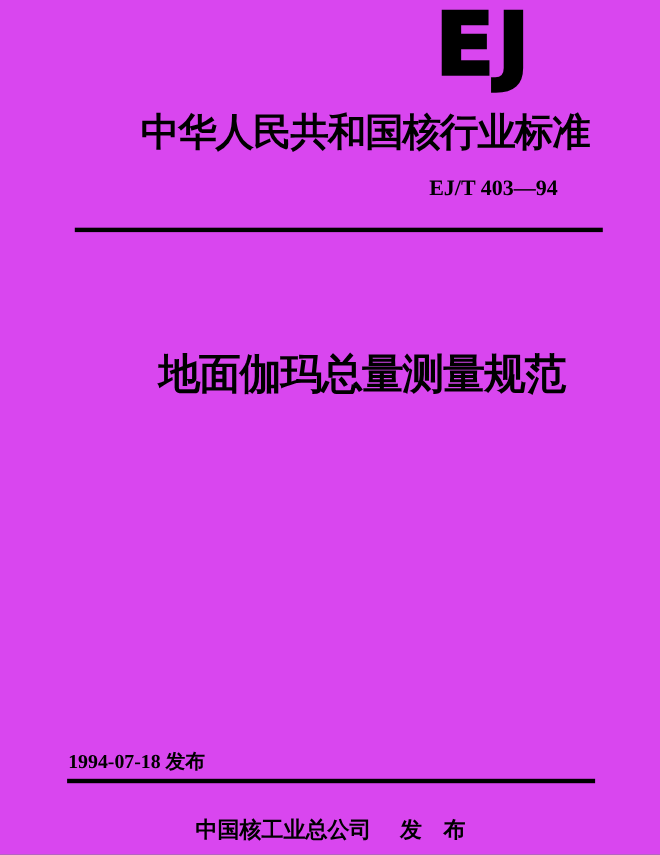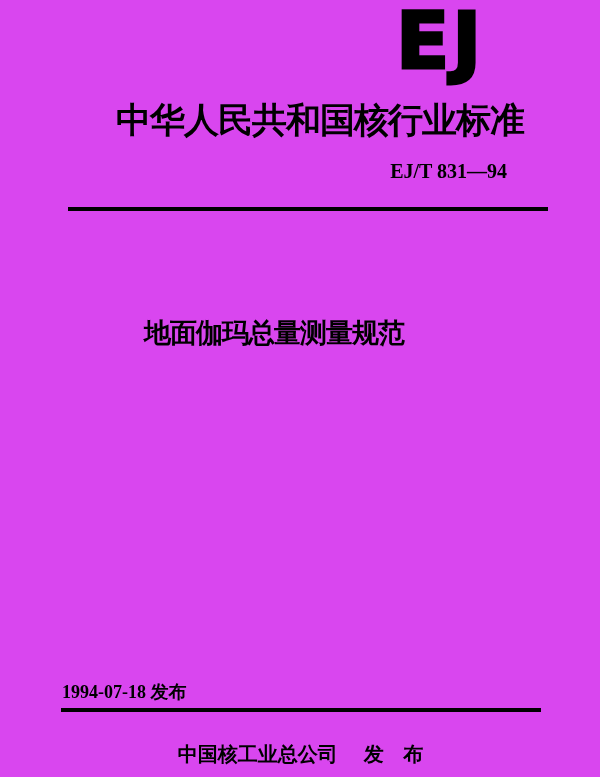--- a/index.html
+++ b/index.html
@@ -25,21 +25,21 @@
     font-size: 78px;
     line-height: 1;
     letter-spacing: 3px;
     -webkit-text-stroke: 3px #000000;
     color: #000000;
     white-space: nowrap;
   }
   .standard-title {
     position: absolute;
     top: 97px;
-    left: 116px;
+    left: 128px;
     font-size: 35px;
     font-weight: bold;
     letter-spacing: -1px;
     white-space: nowrap;
     color: #000000;
   }
   .standard-number {
     position: absolute;
     top: 160px;
     right: 93px;
@@ -56,21 +56,21 @@
   }
   .rule-top {
     top: 207px;
     left: 68px;
     width: 480px;
   }
   .doc-title {
     position: absolute;
     top: 315px;
     left: 144px;
-    font-size: 27px;
+    font-size: 38px;
     font-weight: bold;
     letter-spacing: -1px;
     white-space: nowrap;
     color: #000000;
   }
   .dates-row {
     position: absolute;
     top: 680px;
     left: 62px;
     right: 56px;
@@ -108,21 +108,21 @@
 </style>
 </head>
 <body>
 
 <div class="page">
 
   <div class="ej-logo">EJ</div>
 
   <div class="standard-title">中华人民共和国核行业标准</div>
 
-  <div class="standard-number">EJ/T 831—94</div>
+  <div class="standard-number">EJ/T 403—94</div>
 
   <div class="rule rule-top"></div>
 
   <div class="doc-title">地面伽玛总量测量规范</div>
 
   <div class="dates-row">
     <span>1994-07-18 发布</span>
   </div>
 
   <div class="rule rule-bottom"></div>

